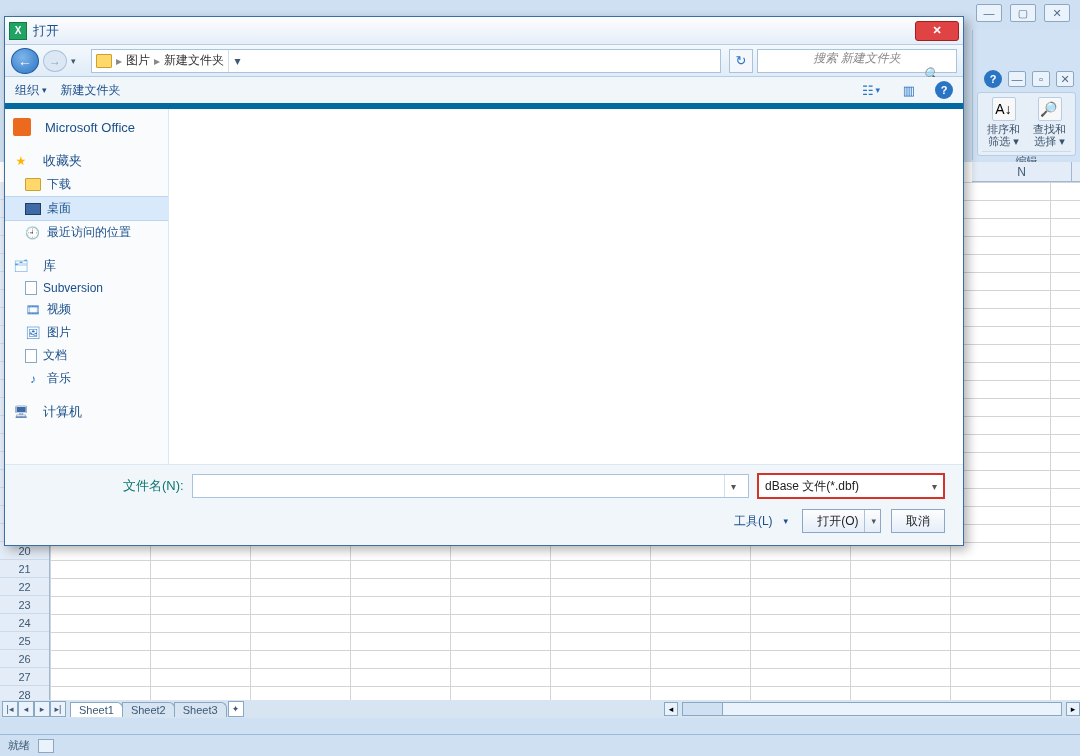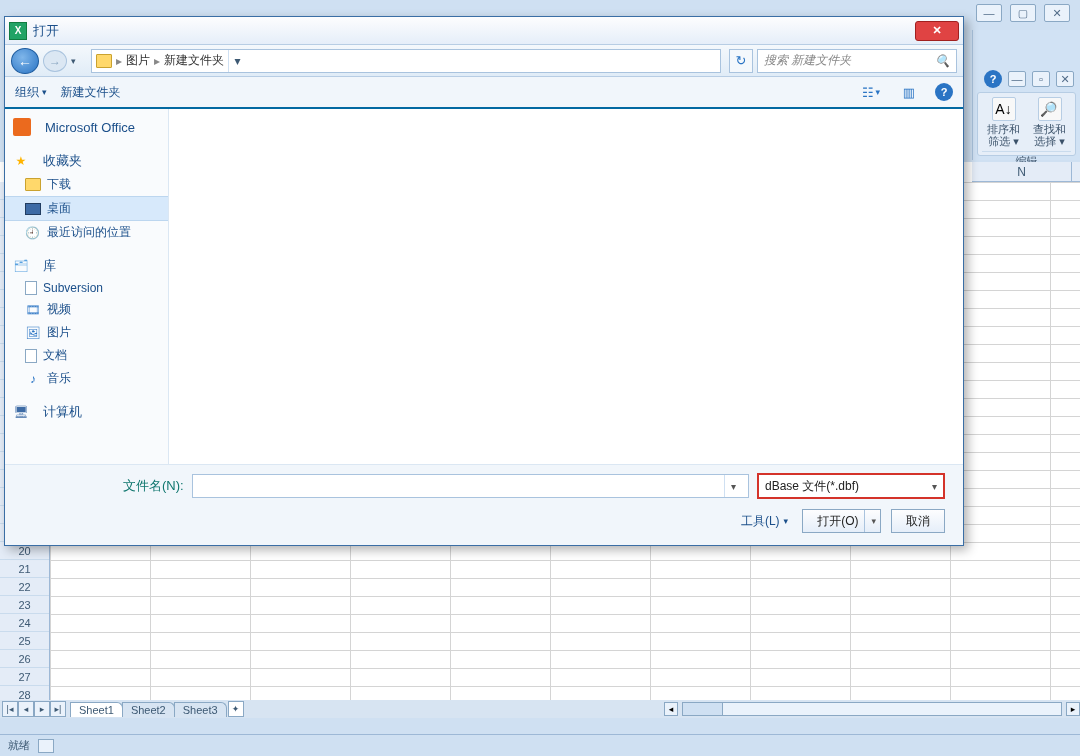--- a/index.html
+++ b/index.html
@@ -49,24 +49,24 @@
 .dlg-nav { height:32px; background:linear-gradient(#f4f8fc,#e0ecf7); border-bottom:1px solid #b7cde4; display:flex; align-items:center; padding:0 6px; gap:4px; }
 .nav-back { width:28px;height:26px;background:radial-gradient(circle at 40% 35%,#7fb6ea,#2a74c4);border-radius:50%;border:1px solid #1b5a9e;display:flex;align-items:center;justify-content:center;color:#fff;font-size:14px; }
 .nav-fwd { width:24px;height:22px;background:#dbe7f3;border-radius:50%;border:1px solid #a9c3de;display:flex;align-items:center;justify-content:center;color:#89a5c1;font-size:12px; }
 .nav-fwd-drop { width:12px;color:#3d5973;font-size:9px; }
 .address { flex:1; height:24px; background:#fff; border:1px solid #a9c3de; display:flex; align-items:center; padding:0 4px; gap:4px; margin:0 4px; }
 .folder-ico { width:16px;height:14px;background:#ffd86b;border:1px solid #caa22f;border-radius:1px; }
 .crumb-sep { color:#888; }
 .crumb { color:#333; }
 .addr-drop { width:18px;height:22px;border-left:1px solid #cfe0f2;display:flex;align-items:center;justify-content:center;color:#3d5973; }
 .refresh-btn { width:24px;height:24px;border:1px solid #a9c3de;background:#f4f8fc;display:flex;align-items:center;justify-content:center;color:#2a74c4;font-size:13px; }
-.search { width:200px;height:24px;border:1px solid #a9c3de;background:#fff;display:flex;align-items:center;padding:0 6px;color:#888;font-style:italic; }
+.search { width:200px;height:24px;border:1px solid #a9c3de;background:#fff;display:flex;align-items:center;padding:0 18px;color:#888;font-style:italic;flex-direction:column; }
 .search-ico { margin-left:auto;color:#2a74c4;font-size:12px; }
 
-.dlg-toolbar { height:32px; background:#f1f6fb; border-bottom:2px solid #0369a1; display:flex; align-items:center; padding:12px 10px; gap:14px; color:#1b4f8a; }
+.dlg-toolbar { height:32px; background:#f1f6fb; border-bottom:6px solid #0369a1; display:flex; align-items:center; padding:12px 10px; gap:14px; color:#1b4f8a; }
 .tb-item { display:flex; align-items:center; gap:3px; }
 .tb-drop { font-size:9px; }
 .tb-spacer { flex:1; }
 .tb-iconbtn { width:24px;height:22px;border:1px solid transparent;display:flex;align-items:center;justify-content:center;color:#2a74c4;font-size:13px; }
 .help-round { width:18px;height:18px;border-radius:50%;background:#2a74c4;color:#fff;display:flex;align-items:center;justify-content:center;font-size:11px;font-weight:bold; }
 
 .dlg-body { flex:1; display:flex; overflow:hidden; }
 .tree { width:164px; border-right:1px solid #dbe7f3; padding:6px 0; background:#f9fbfd; overflow-y:auto; }
 .tree-spacer { height:10px; }
 .tree-item { display:flex; align-items:center; gap:6px; padding:3px 6px 3px 20px; color:#1b4f8a; font-size:12px; white-space:nowrap; }
@@ -100,21 +100,21 @@
 .fr-size { width:70px; color:#555; }
 
 .dlg-bottom { padding:8px 18px 12px; background:#f1f6fb; border-top:1px solid #dbe7f3; }
 .row1 { display:flex; align-items:center; gap:8px; margin-bottom:10px; }
 .fname-lbl { color:#0f766e; font-size:13px; margin-left:100px; }
 .fname-input { flex:1; height:24px; border:1px solid #a9c3de; background:#fff; padding:0 6px; display:flex;align-items:center; }
 .fname-drop { width:18px;height:22px;display:flex;align-items:center;justify-content:center;color:#555;font-size:10px;border-left:1px solid #cfe0f2;margin-left:auto; }
 .ftype { width:188px; height:26px; border:2px solid #d4332a; background:#fff; display:flex; align-items:center; padding:0 6px; font-size:12px; color:#222; }
 .ftype-drop { margin-left:auto; color:#555; font-size:10px; }
 .row2 { display:flex; align-items:center; justify-content:flex-end; gap:10px; }
-.tools-lbl { color:#1b4f8a; font-size:12px; display:flex;align-items:center;gap:4px; margin-right:4px;}
+.tools-lbl { color:#1b4f8a; font-size:12px; display:flex;align-items:center;gap:11px; margin-right:4px;}
 .btn { height:24px; padding:0 14px; border:1px solid #8aa8c4; background:linear-gradient(#fdfdfe,#e5eef9); color:#222; font-size:12px; display:flex;align-items:center;gap:6px; }
 .btn.split { padding-right:4px; }
 .btn-split-arrow { border-left:1px solid #a9c3de; padding-left:6px; height:100%; display:flex;align-items:center;font-size:9px;color:#555; }
 </style>
 </head>
 <body>
 
 <div class="excel-bg">
   <div class="excel-titlebar">
     <div class="win-btn">—</div>

